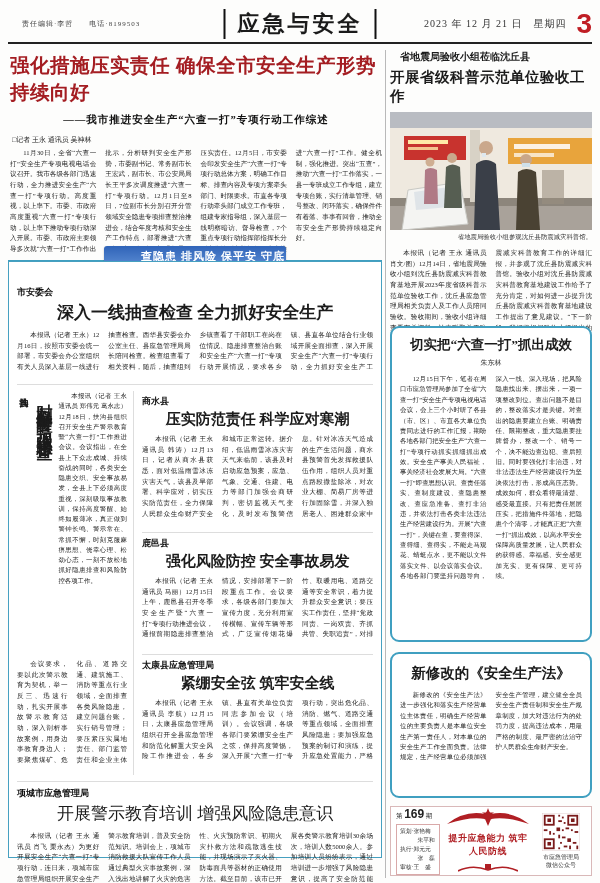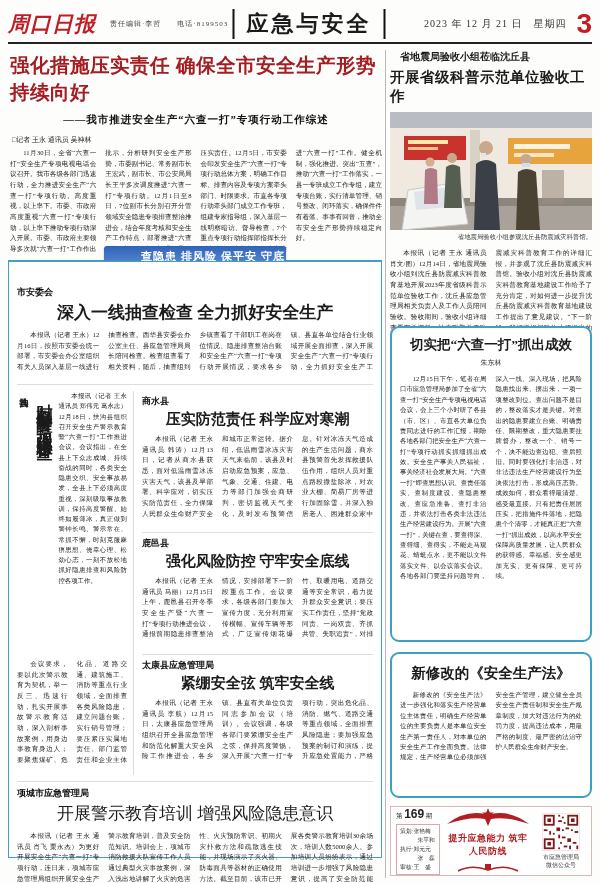--- a/index.html
+++ b/index.html
@@ -11,21 +11,21 @@
   }
   
   .header { position:absolute; left:8px; right:8px; top:6px; height:38px;
     border-bottom:2px solid #222; display:flex; align-items:center; }
   .masthead { font-size:21px; font-weight:700; font-style:italic; color:#bf1e25;
     letter-spacing:1px; font-family:"Liberation Serif",serif; }
   .edition-info { font-size:7px; color:#444; margin-left:14px; letter-spacing:1px; }
   .section-title { position:absolute; left:50%; transform:translateX(-50%);
     font-size:22px; font-weight:700; letter-spacing:3px;
     border-left:2px solid #111; border-right:2px solid #111; padding:0 12px;
-    font-family:Liberation Sans, sans-serif;margin-left:9px; }
+    font-family:Liberation Sans, sans-serif; }
   .header-right { margin-left:auto; display:flex; align-items:center; gap:10px; }
   .date { font-size:10px; color:#333; letter-spacing:1px; }
   .page-no { font-size:28px; font-weight:700; color:#c01e25; line-height:1;
     font-family:"Liberation Sans",sans-serif; }
   
   .hl-sans { font-family:"Liberation Sans","DejaVu Sans",sans-serif; }
   .cols { text-align:justify; overflow:hidden; font-size:6.6px; line-height:1.62;
     color:#222; column-gap:9px; text-indent:2em; }
   .sec-label { font-size:9px; font-weight:700; color:#111; }
   .divider-v { position:absolute; width:1px; background:#b9b9b9; }
@@ -97,21 +97,20 @@
   .fb-right { width:50px; text-align:center; }
   .qr { width:38px; height:38px; display:block; margin:0 auto 2px; }
   .qr-label { font-size:6px; color:#333; line-height:1.4; }
 </style>
 </head>
 <body>
 
 <div class="page">
 
   <div class="header">
-    <span class="masthead">周口日报</span>
     <span class="edition-info">责任编辑·李哲　　电话·8199503</span>
     <span class="section-title">应急与安全</span>
     <span class="header-right">
       <span class="date">2023 年 12 月 21 日　星期四</span>
       <span class="page-no">3</span>
     </span>
   </div>
 
   <div class="divider-v" style="left:385px; top:50px; height:828px;"></div>
 
@@ -168,21 +167,21 @@
       </div>
 
       <div class="right-col">
         <div class="sub-sec">
           <div class="sec-label hl-sans">商水县</div>
           <div class="sub-headline">压实防范责任  科学应对寒潮</div>
           <div class="cols body-3" style="height:92px">本报讯（记者 王永 通讯员 韩涛）12月13日，记者从商水县获悉，面对低温雨雪冰冻灾害天气，该县及早部署、科学应对，切实压实防范责任，全力保障人民群众生命财产安全和城市正常运转。据介绍，低温雨雪冰冻灾害天气来临前，该县及时启动应急预案，应急、气象、交通、住建、电力等部门加强会商研判，密切监视天气变化，及时发布预警信息。针对冰冻天气造成的生产生活问题，商水县预警首先发挥救援队伍作用，组织人员对重点路段撒盐除冰，对农业大棚、简易厂房等进行加固除雪，并深入独居老人、困难群众家中走访慰问，送去取暖物资，确保群众安全温暖过冬。</div>
         </div>
         <div class="sub-sec">
           <div class="sec-label hl-sans">鹿邑县</div>
-          <div class="sub-headline">强化风险防控  守牢安全底线</div>
+          <div class="sub-headline">强化风险防控  安全事故易发</div>
           <div class="cols body-3" style="height:72px">本报讯（记者 王永 通讯员 马丽）12月15日上午，鹿邑县召开冬季安全生产暨“六查一打”专项行动推进会议，通报前期隐患排查整治情况，安排部署下一阶段重点工作。会议要求，各级各部门要加大宣传力度，充分利用宣传横幅、宣传车辆等形式，广泛宣传烟花爆竹、取暖用电、道路交通等安全常识，着力提升群众安全意识；要压实工作责任，坚持“党政同责、一岗双责、齐抓共管、失职追责”，对排查出的风险隐患实行清单化管理、闭环式整改，强化风险防控，守牢安全底线，坚决防范遏制各类事故发生。</div>
         </div>
         <div class="sub-sec">
           <div class="sec-label hl-sans">太康县应急管理局</div>
           <div class="sub-headline">紧绷安全弦  筑牢安全线</div>
           <div class="cols body-3" style="height:70px">本报讯（记者 王永 通讯员 李航）12月15日，太康县应急管理局组织召开全县应急管理和防范化解重大安全风险工作推进会，各乡镇、县直有关单位负责同志参加会议（培训）。会议强调，各级各部门要紧绷安全生产之弦，保持高度警惕，深入开展“六查一打”专项行动，突出危化品、消防、燃气、道路交通等重点领域，全面排查风险隐患；要加强应急预案的制订和演练，提升应急处置能力，严格执行领导带班和24小时值班制度，确保一旦发生突发情况能够快速反应、妥善处置，切实筑牢安全防线。</div>
         </div>
       </div>
     </div>
 

